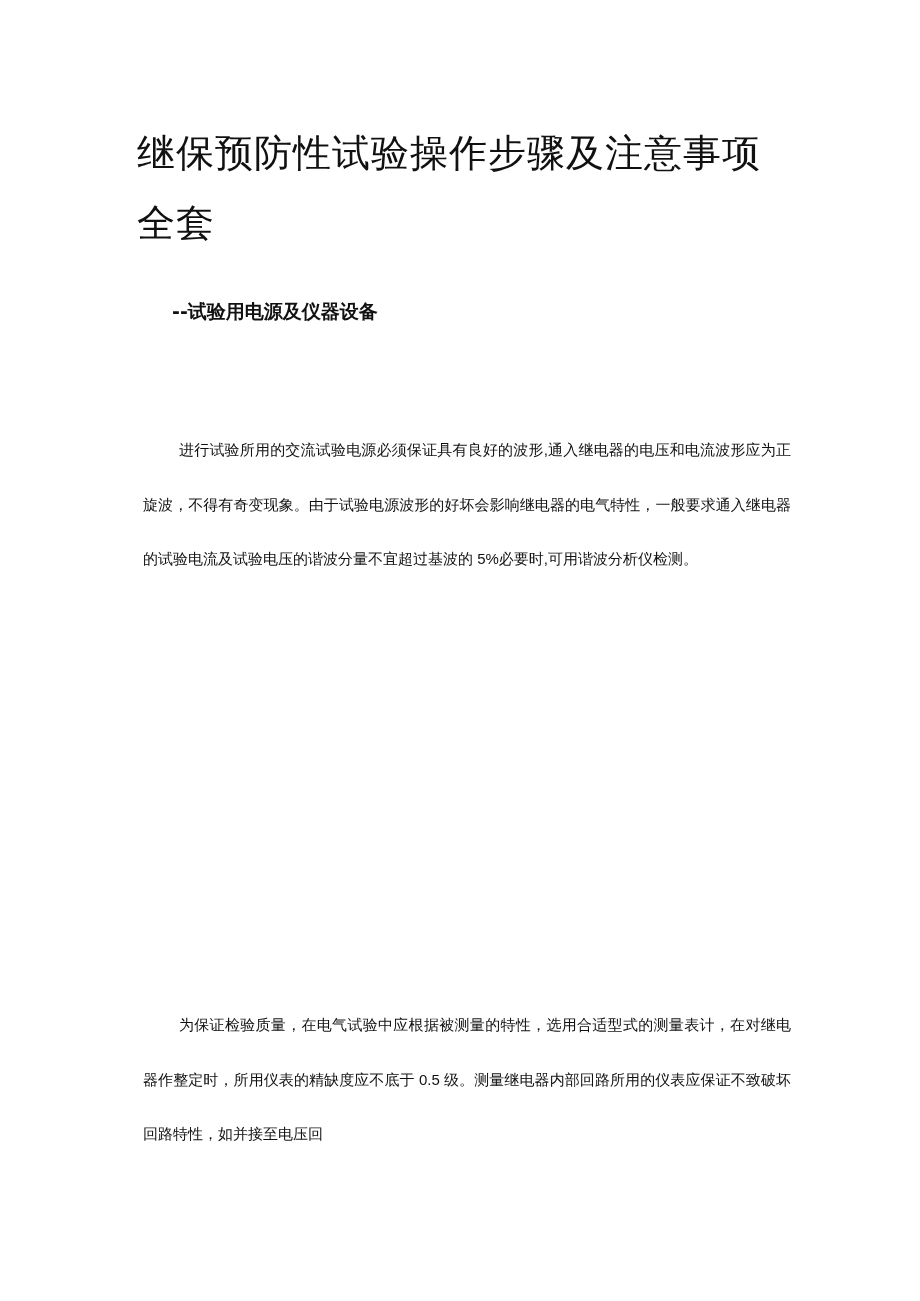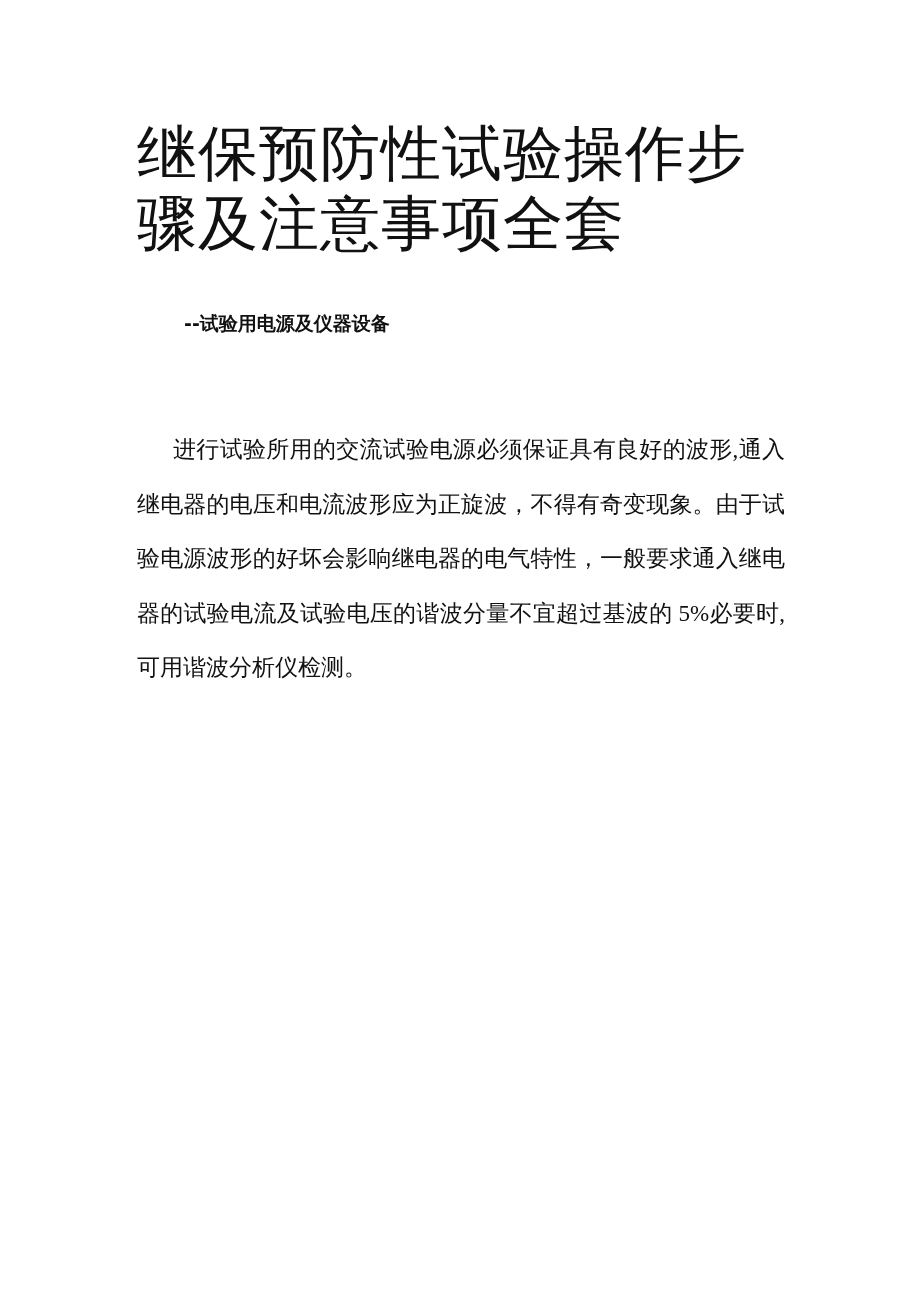--- a/index.html
+++ b/index.html
@@ -19,54 +19,55 @@
       left: 0; top: 0;
       width: 920px;
       height: 1301px;
     }
     .title {
       position: absolute;
       left: 137px;
       top: 118px;
       width: 660px;
       font-family: "DejaVu Serif", "Liberation Serif", serif;
-      font-size: 60px;
+      font-size: 38px;
       line-height: 70px;
       font-weight: normal;
       letter-spacing: 1px;
       margin: 0;
       color: #111;
     }
     .subtitle {
       position: absolute;
       left: 168px;
       top: 293px;
       font-family: "DejaVu Sans", "Liberation Sans", sans-serif;
       font-size: 19px;
       font-weight: bold;
       line-height: 28px;
-      margin: 16px;
+      margin: 4px;
       color: #111;
     }
     .para {
       position: absolute;
-      left: 137px;
+      left: 143px;
       width: 648px;
-      font-family: Liberation Serif, serif;
-      font-size: 23px;
+      font-family: Liberation Sans, sans-serif;
+      font-size: 15px;
       line-height: 54.5px;
       text-align: justify;
       text-indent: 36px;
       margin: 0;
       color: #111;
     }
     .p1 { top: 423px; }
     .p2 { top: 708px; }
     .p3 { top: 998px; }
   </style>
 </head>
 <body>
 
 <div class="page">
   <h1 class="title">继保预防性试验操作步骤及注意事项全套</h1>
   <p class="subtitle">--试验用电源及仪器设备</p>
   <p class="para p1">进行试验所用的交流试验电源必须保证具有良好的波形,通入继电器的电压和电流波形应为正旋波，不得有奇变现象。由于试验电源波形的好坏会影响继电器的电气特性，一般要求通入继电器的试验电流及试验电压的谐波分量不宜超过基波的 5%必要时,可用谐波分析仪检测。</p>
+  <p class="para p3">为保证检验质量，在电气试验中应根据被测量的特性，选用合适型式的测量表计，在对继电器作整定时，所用仪表的精缺度应不底于 0.5 级。测量继电器内部回路所用的仪表应保证不致破坏回路特性，如并接至电压回</p>
 </div>
 
 </body></html>

